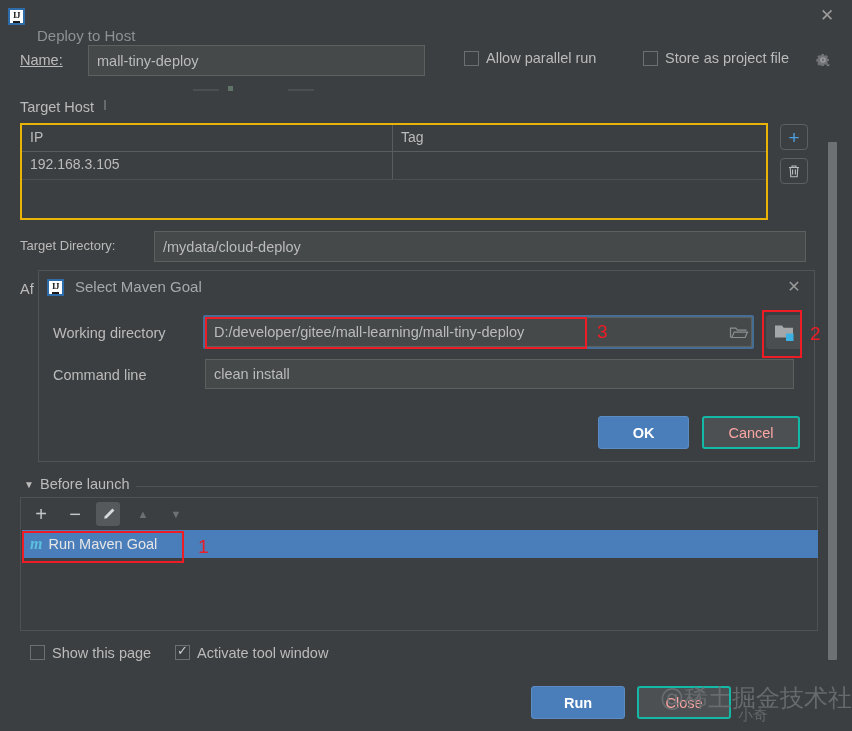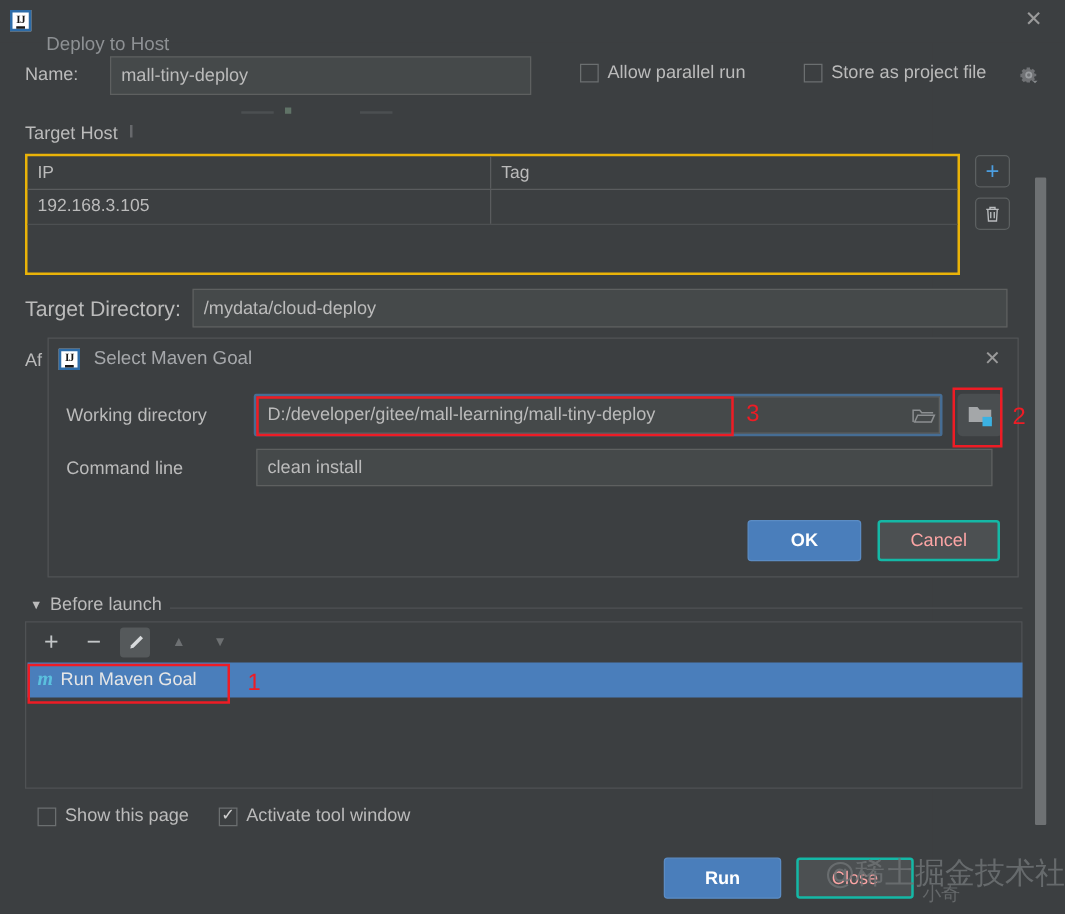--- a/index.html
+++ b/index.html
@@ -40,21 +40,21 @@
     position: absolute; left: 37px; top: 7px;
     font-size: 15px; color: #8e9194; margin-top: 20px;
   }
   .win-close {
     position: absolute; right: 16px; top: 7px;
     width: 18px; height: 18px; color: #9a9a9a; font-size: 17px;
     line-height: 18px; text-align: center; cursor: default;
   }
 
   
-  .name-label { position: absolute; left: 20px; top: 52px; font-size: 14.5px; color: #bbb; }
+  .name-label { position: absolute; left: 20px; top: 52px; font-size: 14.5px; color: #bbb; text-decoration: underline; }
   .name-field {
     position: absolute; left: 88px; top: 45px; width: 337px; height: 31px;
     background: #45494a; border: 1px solid #5e6060; color: #bbbbbb;
     padding: 0 8px; font-size: 14.5px; font-family: "Liberation Sans", sans-serif;
     outline: none;
   }
   .cb-row { position: absolute; top: 50px; display: flex; align-items: center; }
   .cb-box {
     width: 15px; height: 15px; border: 1px solid #6b6f70;
     background: #3c3f41; display: inline-block; position: relative; flex: none;
@@ -88,21 +88,21 @@
     display: flex; align-items: center; justify-content: center;
   }
   .plus-glyph { color: #4c9ee0; font-size: 19px; line-height: 1; }
 
   .scrollbar {
     position: absolute; left: 828px; top: 142px; width: 9px; height: 518px;
     background: #6e7173; border-radius: 1px;
   }
 
   
-  .td-label { position: absolute; left: 20px; top: 238px; font-size: 17px; }
+  .td-label { position: absolute; left: 20px; top: 238px; font-size: 13px; }
   .td-field {
     position: absolute; left: 154px; top: 231px; width: 652px; height: 31px;
     background: #45494a; border: 1px solid #5e6060; color: #bbbbbb;
     padding: 0 8px; font-size: 14.5px; font-family: "Liberation Sans", sans-serif; outline: none;
   }
   .af-text { position: absolute; left: 20px; top: 281px; font-size: 14.5px; color: #bbbbbb; }
 
   
   .maven-dialog {
     position: absolute; left: 38px; top: 270px; width: 777px; height: 192px;
@@ -161,21 +161,21 @@
     position: absolute; left: 1px; top: 32px; width: 796px; height: 28px;
     background: #4a7ebb; display: flex; align-items: center; padding-left: 8px;
   }
   .maven-m {
     color: #5bc0de; font-family: "Liberation Serif", serif; font-weight: bold;
     font-size: 16px; font-style: italic; margin-right: 6px;
   }
   .bl-item-label { color: #e6e6e6; font-size: 14.5px; }
 
   
-  .bottom-cbs { position: absolute; left: 30px; top: 645px; display: flex; align-items: flex-end; }
+  .bottom-cbs { position: absolute; left: 30px; top: 645px; display: flex; align-items: flex-start; }
   .footer-btn { position: absolute; top: 686px; }
 
   .watermark {
     position: absolute; left: 660px; top: 682px;
     font-size: 24px; color: #6e7274; opacity: .85; white-space: nowrap;
     font-family: "DejaVu Sans", sans-serif;
   }
   .watermark-sub {
     position: absolute; left: 738px; top: 706px; font-size: 15px;
     color: #6e7274; opacity: .8; white-space: nowrap; font-family: "DejaVu Sans", sans-serif;

